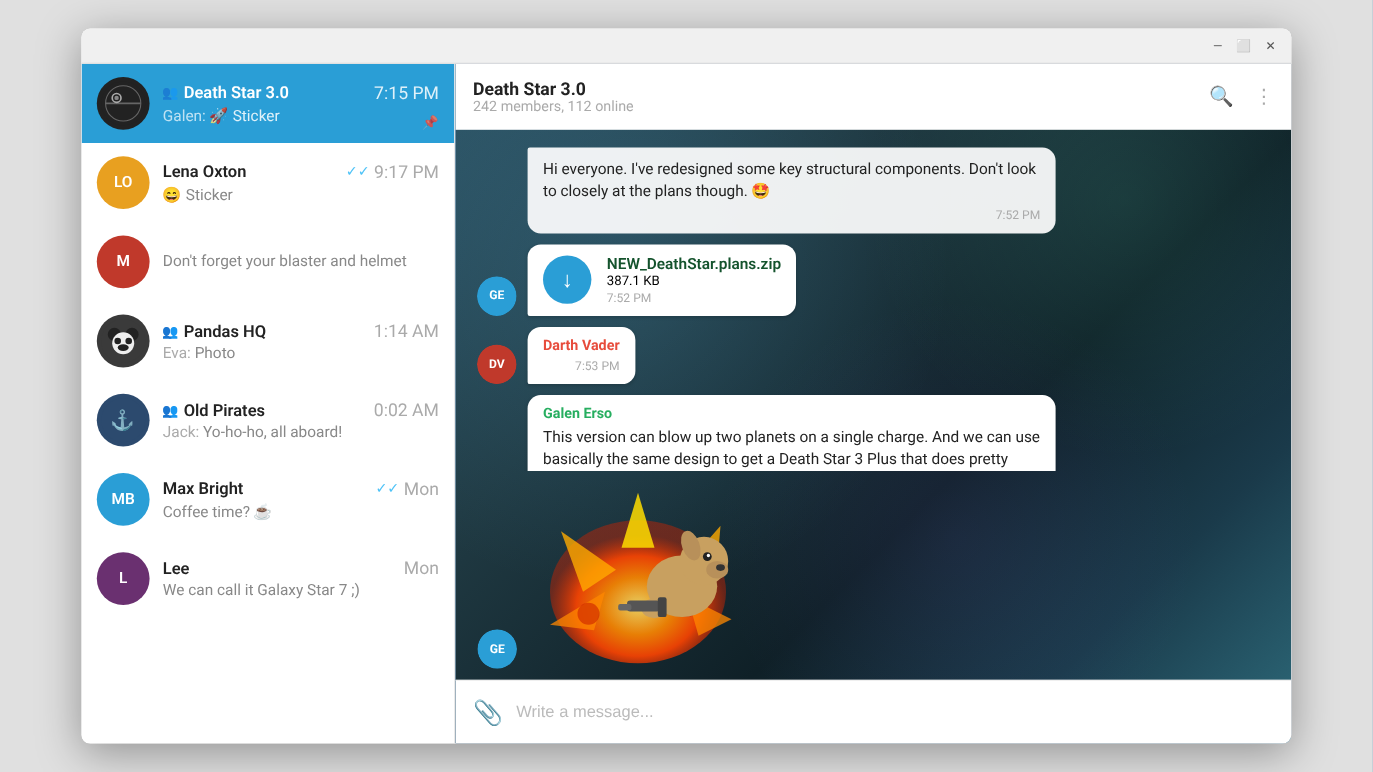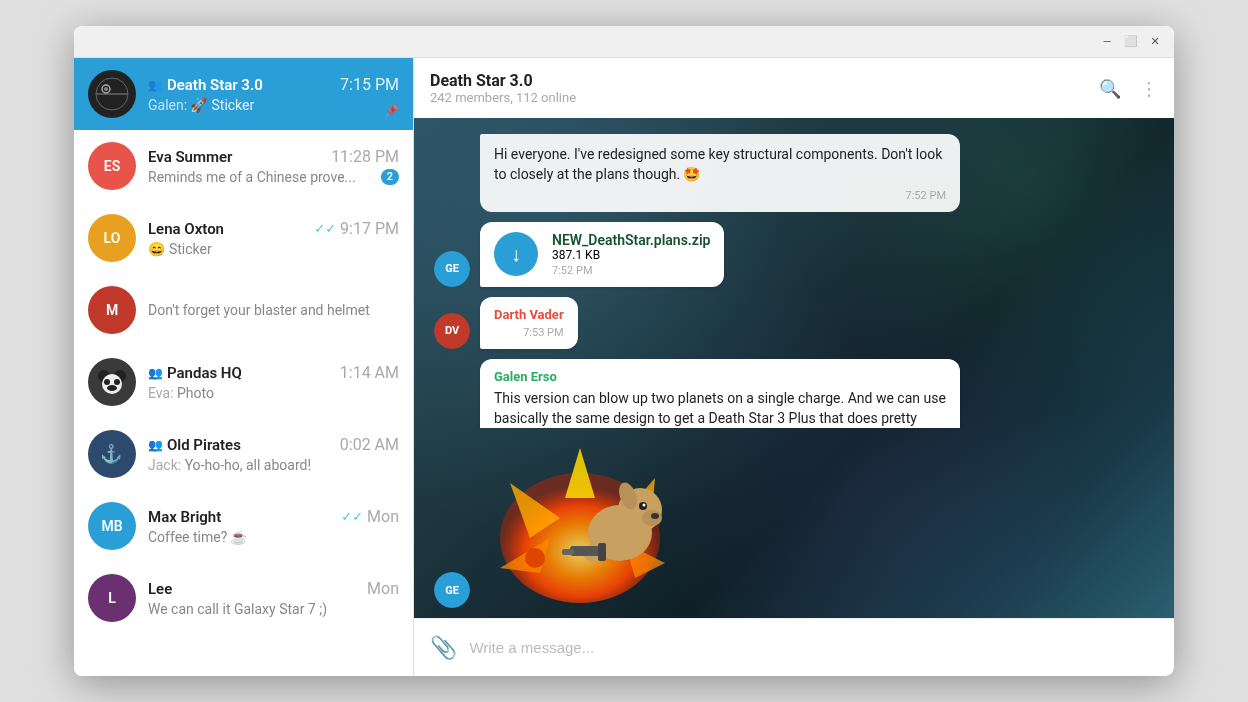--- a/index.html
+++ b/index.html
@@ -413,39 +413,20 @@
 
           <span class="chat-time">7:15 PM</span>
         </div>
       </div>
       <div class="chat-preview">
         <span style="flex:1;overflow:hidden;text-overflow:ellipsis;white-space:nowrap;"><span class="preview-label">Galen:</span>&nbsp;<span>🚀 Sticker</span></span>
 
       </div>
     </div>
     <span class="pin-icon">📌</span>
-  </div>
-          <div class="chat-item">
-    <div class="avatar" style="background:#e8534a;">ES</div>
-    <div class="chat-info">
-      <div class="chat-name-row">
-        <div class="chat-name">
-          <span>Eva Summer</span>
-        </div>
-        <div style="display:flex;align-items:center;gap:4px;">
-
-          <span class="chat-time">11:28 PM</span>
-        </div>
-      </div>
-      <div class="chat-preview">
-        <span style="flex:1;overflow:hidden;text-overflow:ellipsis;white-space:nowrap;"><span>Reminds me of a Chinese prove...</span></span>
-        <span class="unread-badge">2</span>
-      </div>
-    </div>
-
   </div>
           <div class="chat-item">
     <div class="avatar" style="background:#e8a020;">LO</div>
     <div class="chat-info">
       <div class="chat-name-row">
         <div class="chat-name">
           <span>Lena Oxton</span>
         </div>
         <div style="display:flex;align-items:center;gap:4px;">
           <span class="tick-icon">✓✓</span>

